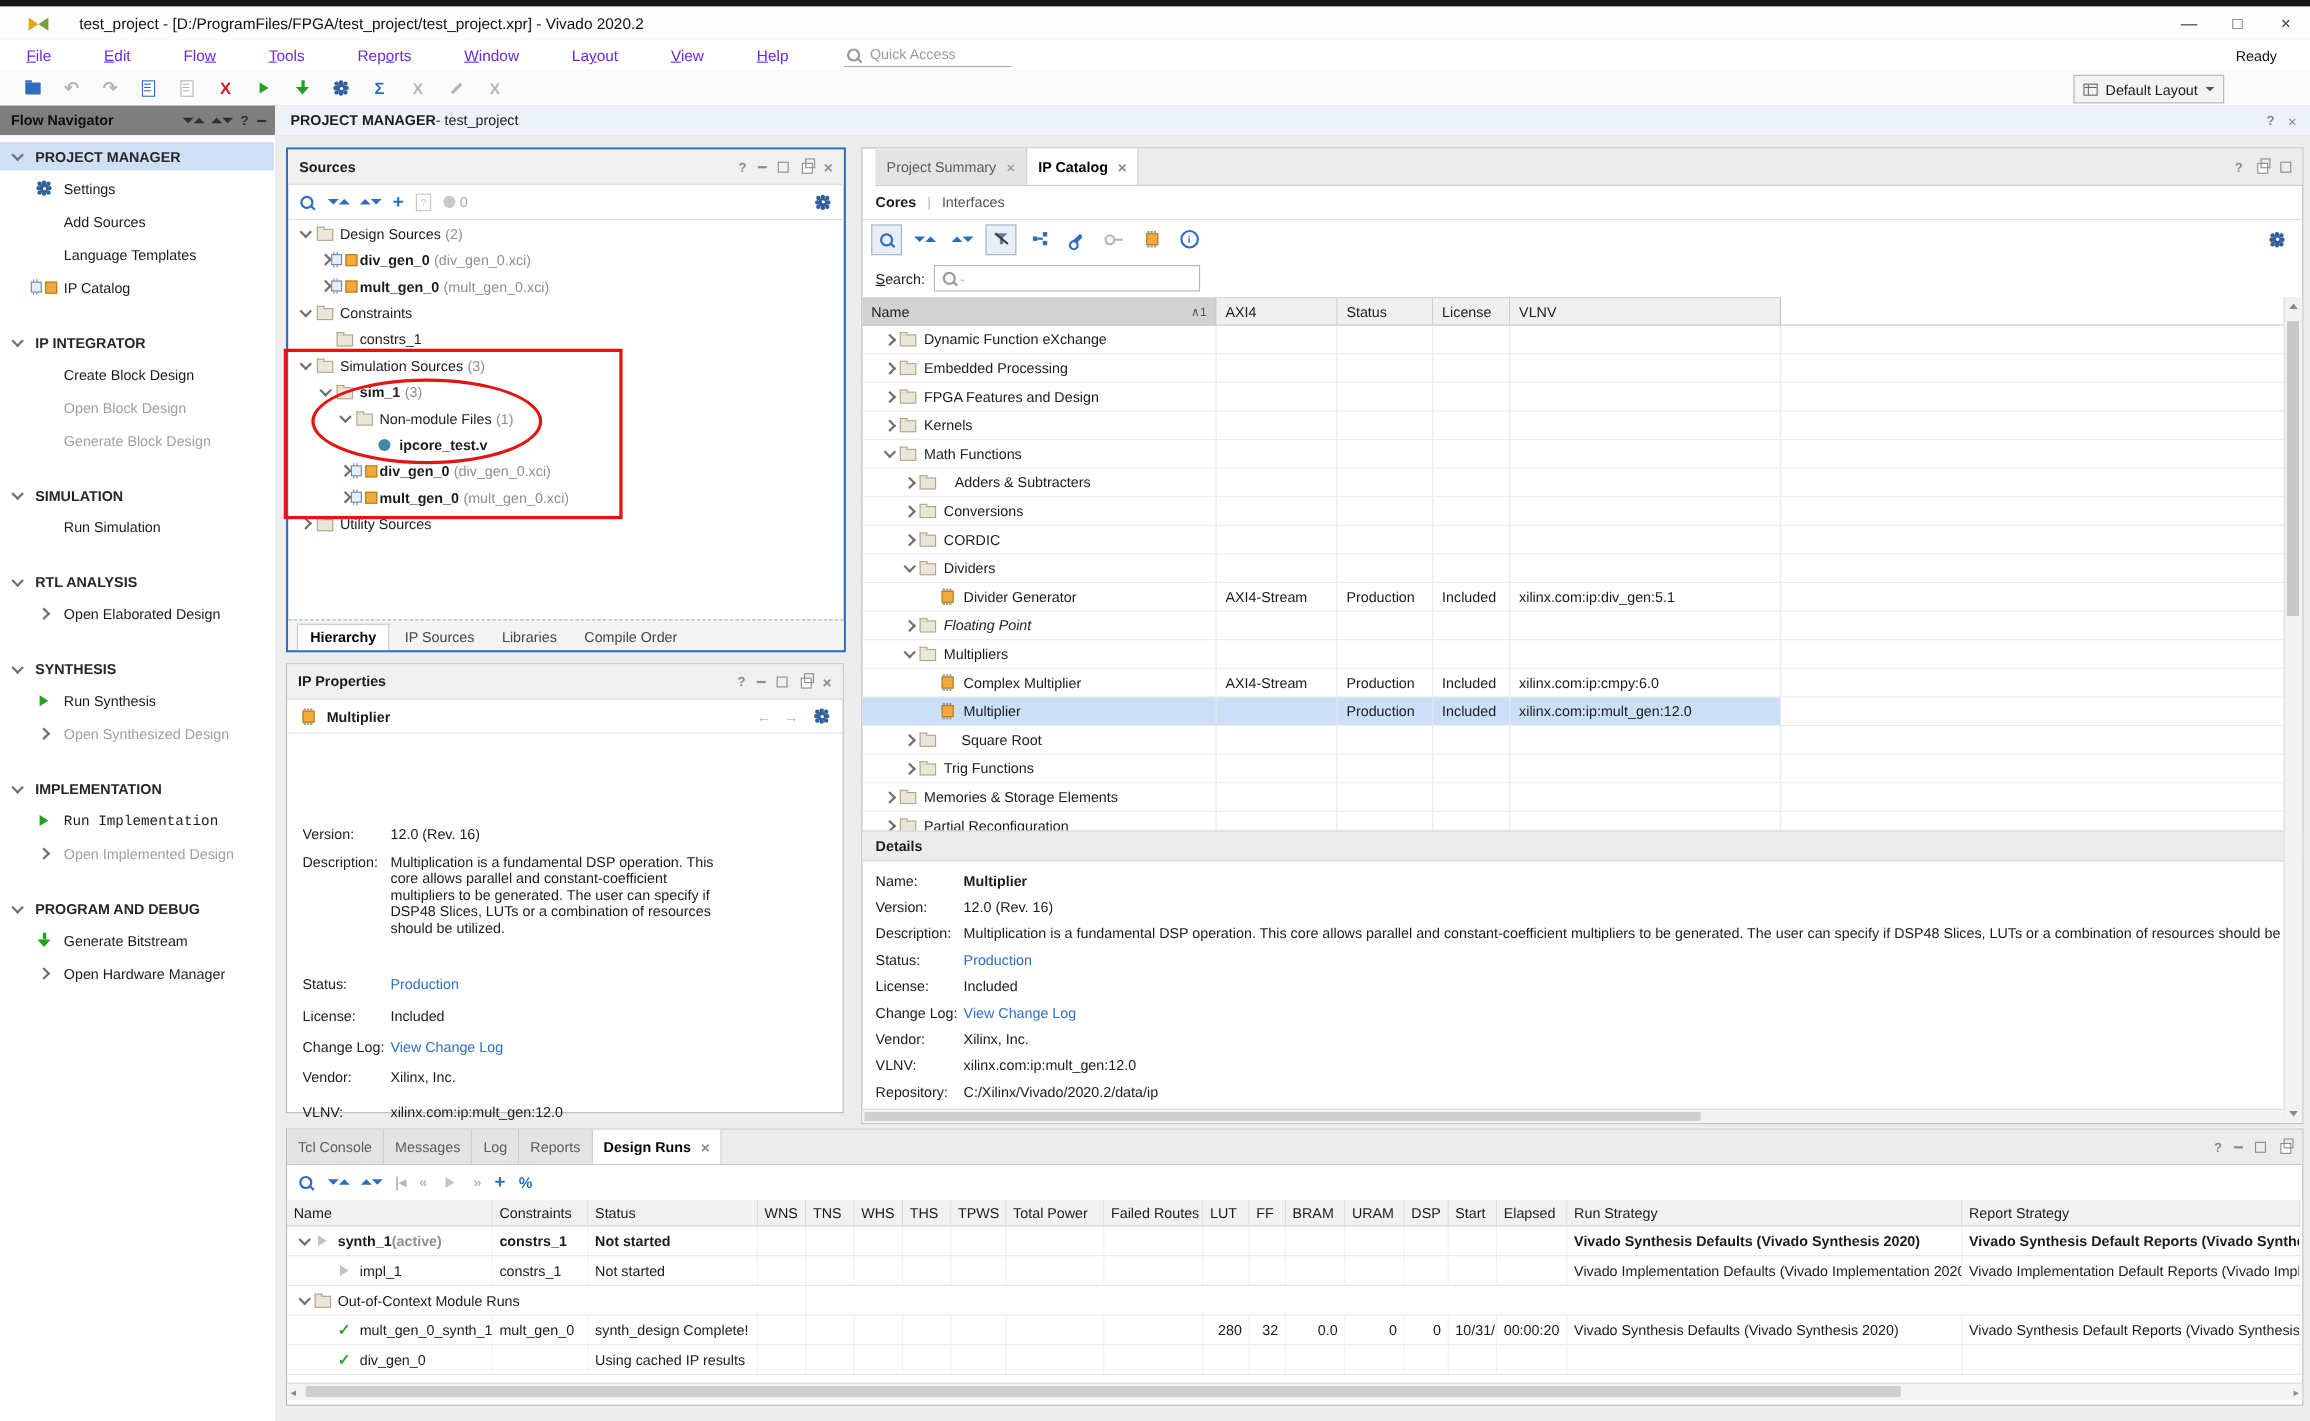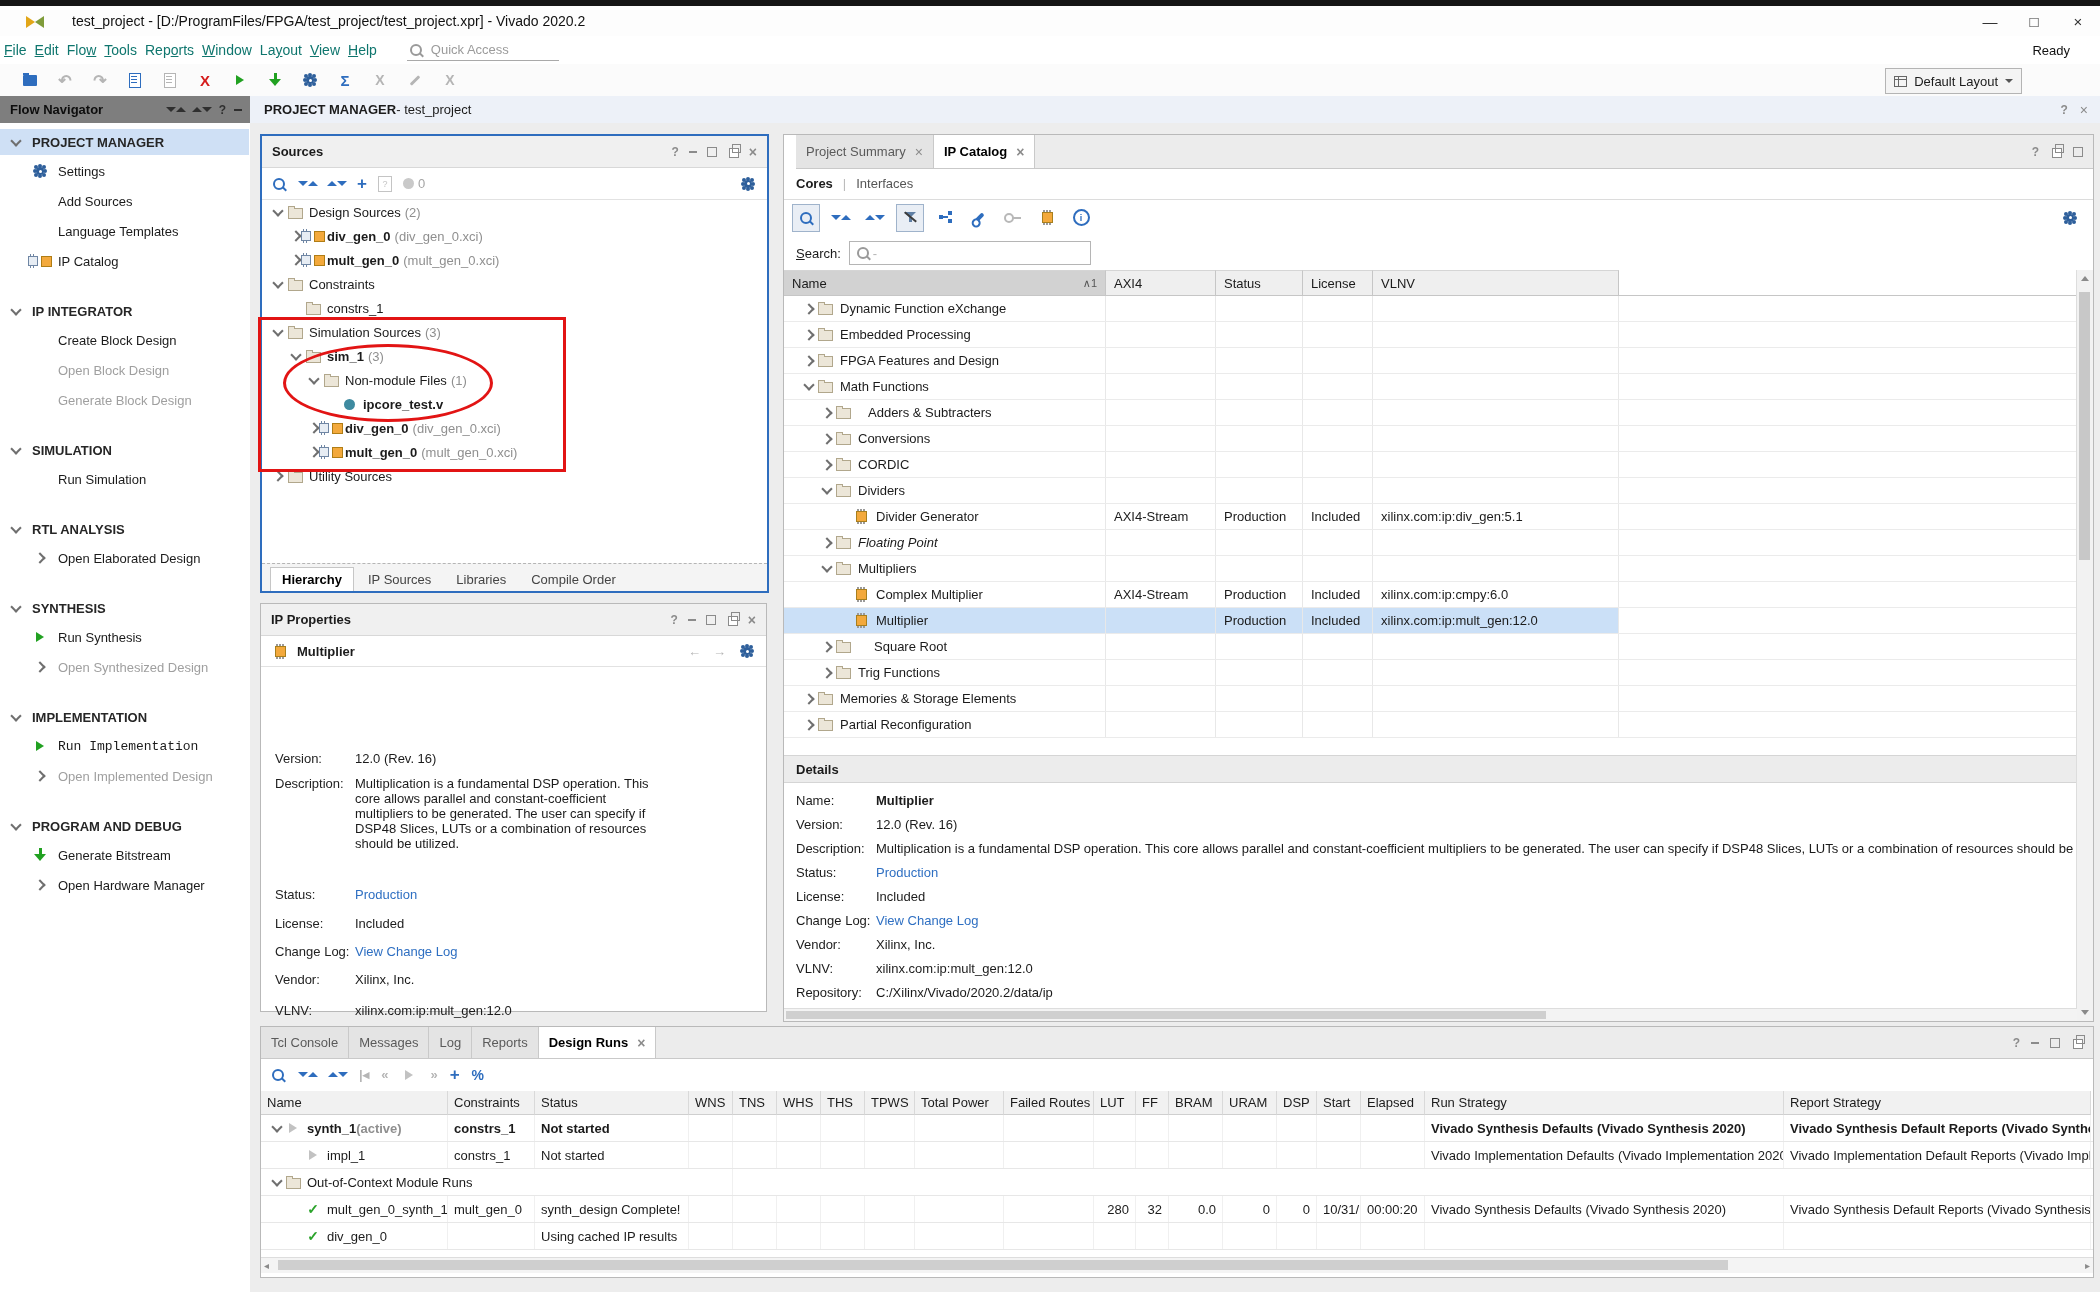--- a/index.html
+++ b/index.html
@@ -75,21 +75,21 @@
 
 #topstrip{left:0;top:0;width:2100px;height:6px;background:#151515}
 #titlebar{left:0;top:6px;width:2100px;height:30px;background:#fdfdfd;border-bottom:1px solid #e6e6e6;display:flex;align-items:center}
 .vlogo{width:18px;height:15px;margin-left:26px;position:relative}
 .vlogo:before{content:"";position:absolute;left:0;top:2px;border-top:6px solid transparent;border-bottom:6px solid transparent;border-left:9px solid #e2a618}
 .vlogo:after{content:"";position:absolute;right:0;top:2px;border-top:6px solid transparent;border-bottom:6px solid transparent;border-right:9px solid #7f9c3a}
 #titlebar .ttl{margin-left:28px;font-size:14px;color:#111}
 .winbtns{margin-left:auto;display:flex}
 .winbtns span{width:44px;text-align:center;color:#333;font-size:15px}
 #menubar{left:0;top:36px;width:2100px;height:28px;background:#fff;border-bottom:1px solid #ededed;display:flex;align-items:center}
-.mitem{padding:0 4px;font-size:14px;color:#0f766e}
+.mitem{padding:0 24px;font-size:14px;color:#6d28d9}
 .qa{margin-left:26px;width:152px;height:20px;border-bottom:1px solid #a9a9a9;color:#9b9b9b;display:flex;align-items:center;gap:6px;font-size:13px}
 #ready{margin-left:auto;margin-right:30px;font-size:13px;color:#111}
 #toolbar{left:0;top:64px;width:2100px;height:32px;background:#fbfbfb;border-bottom:1px solid #d6d6d6;display:flex;align-items:center}
 .tbn{width:32px;height:26px;display:flex;align-items:center;justify-content:center;margin-left:3px}
 #layoutsel{position:absolute;right:78px;top:68px;height:24px;border:1px solid #b4b4b4;background:#f4f4f4;display:flex;align-items:center;padding:0 8px;gap:7px;font-size:13px}
 .gridg{width:11px;height:9px;border:1px solid #666;position:relative}
 .gridg:before{content:"";position:absolute;left:3px;top:0;width:1px;height:9px;background:#666}
 .gridg:after{content:"";position:absolute;left:0;top:2px;width:11px;height:1px;background:#666}
 
 #fnheader{left:0;top:96px;width:250px;height:27px;background:#7e7e7e;display:flex;align-items:center;border-right:1px solid #5f5f5f}
@@ -829,20 +829,36 @@
         </div>
         <div></div>
         <div></div>
         <div></div>
         <div></div>
         <div></div>
       </div>
       <div class="crow cgrid">
         <div class="n0" style="padding-left: 17px;">
           <span class="cs">
+            <i class="chev"></i>
+          </span>
+          <span class="icn">
+            <span class="folder"></span>
+          </span>
+          <span style="margin-left: 6px;">Kernels</span>
+        </div>
+        <div></div>
+        <div></div>
+        <div></div>
+        <div></div>
+        <div></div>
+      </div>
+      <div class="crow cgrid">
+        <div class="n0" style="padding-left: 17px;">
+          <span class="cs">
             <i class="chev d"></i>
           </span>
           <span class="icn">
             <span class="folder"></span>
           </span>
           <span style="margin-left: 6px;">Math Functions</span>
         </div>
         <div></div>
         <div></div>
         <div></div>

